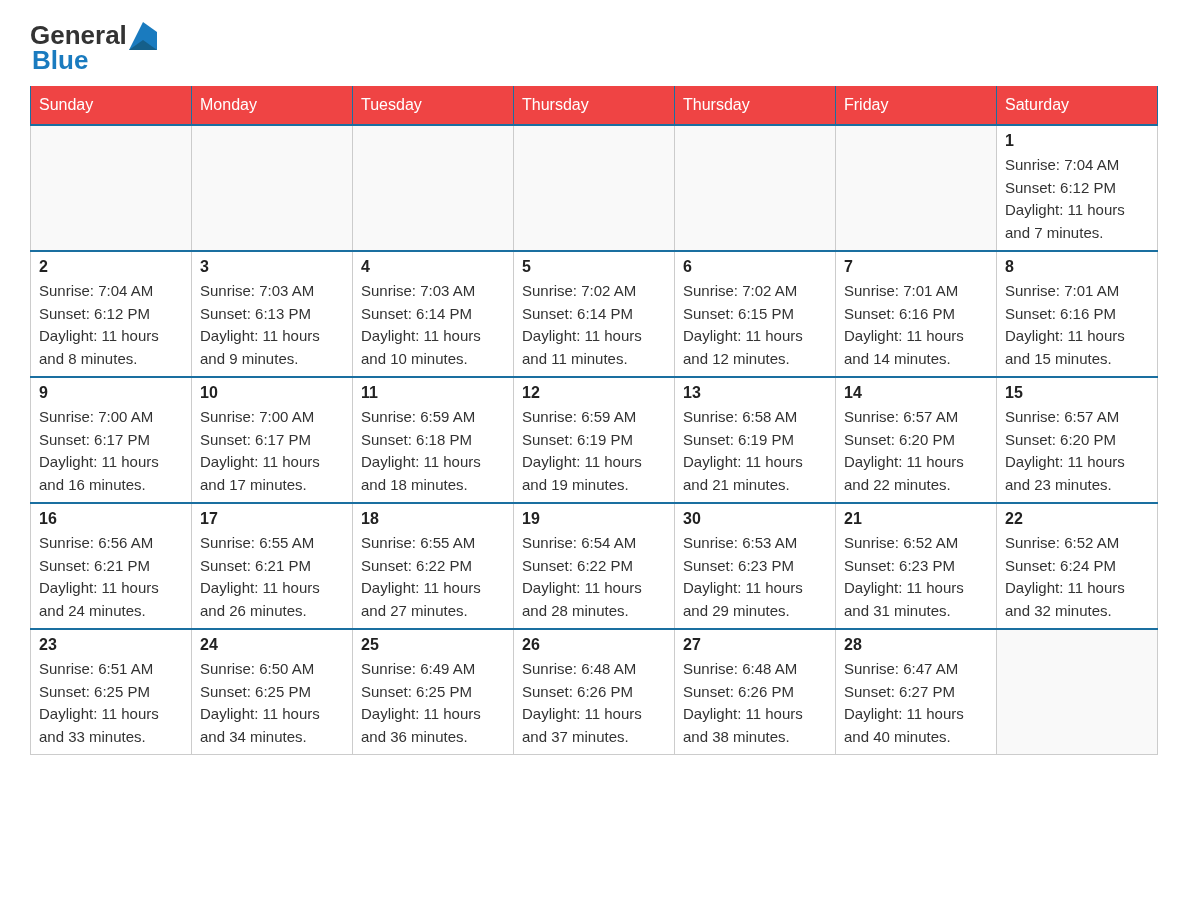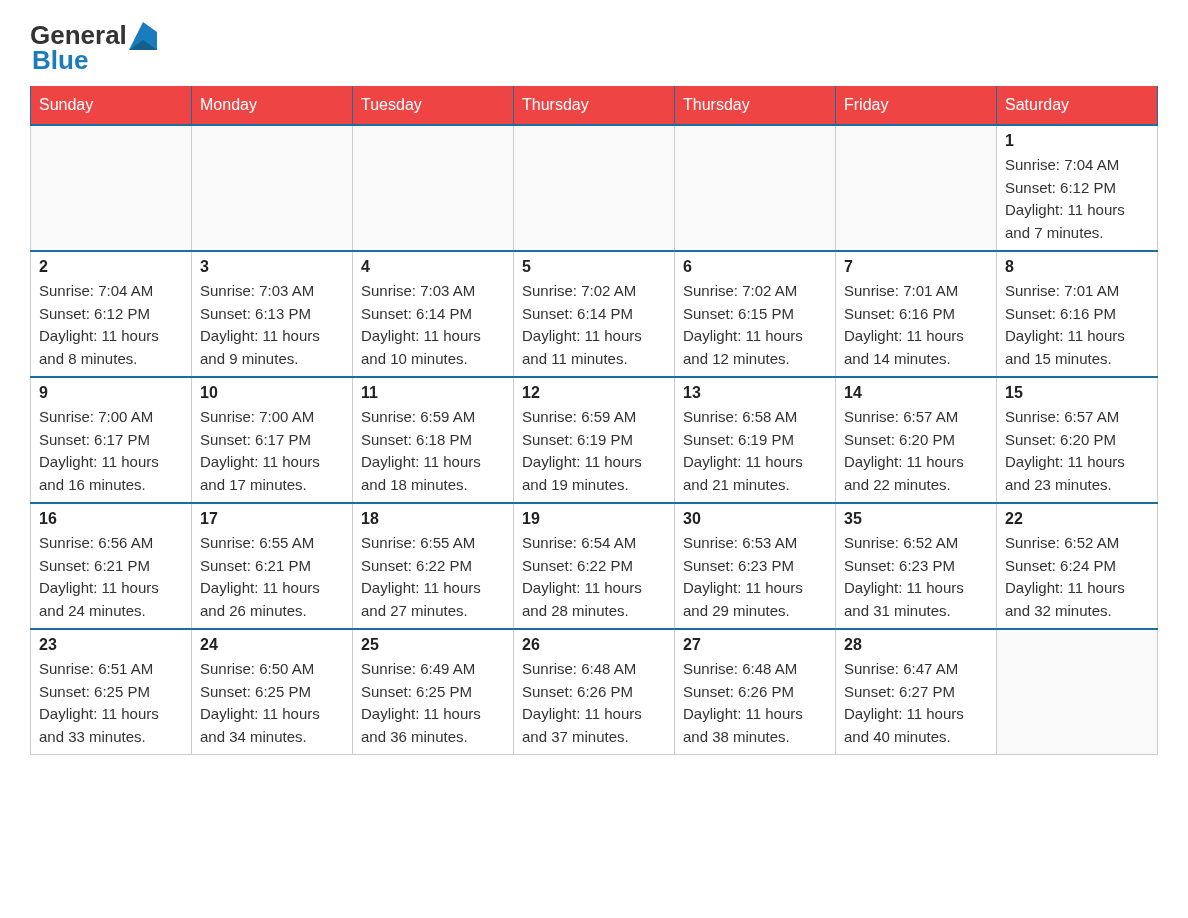--- a/index.html
+++ b/index.html
@@ -276,21 +276,21 @@
 and 28 minutes.</div>
         </td>
         <td>
           <span class="day-number">30</span>
           <div class="day-info" style="white-space: pre-line;">Sunrise: 6:53 AM
 Sunset: 6:23 PM
 Daylight: 11 hours
 and 29 minutes.</div>
         </td>
         <td>
-          <span class="day-number">35</span>
+          <span class="day-number">21</span>
           <div class="day-info" style="white-space: pre-line;">Sunrise: 6:52 AM
 Sunset: 6:23 PM
 Daylight: 11 hours
 and 31 minutes.</div>
         </td>
         <td>
           <span class="day-number">22</span>
           <div class="day-info" style="white-space: pre-line;">Sunrise: 6:52 AM
 Sunset: 6:24 PM
 Daylight: 11 hours

